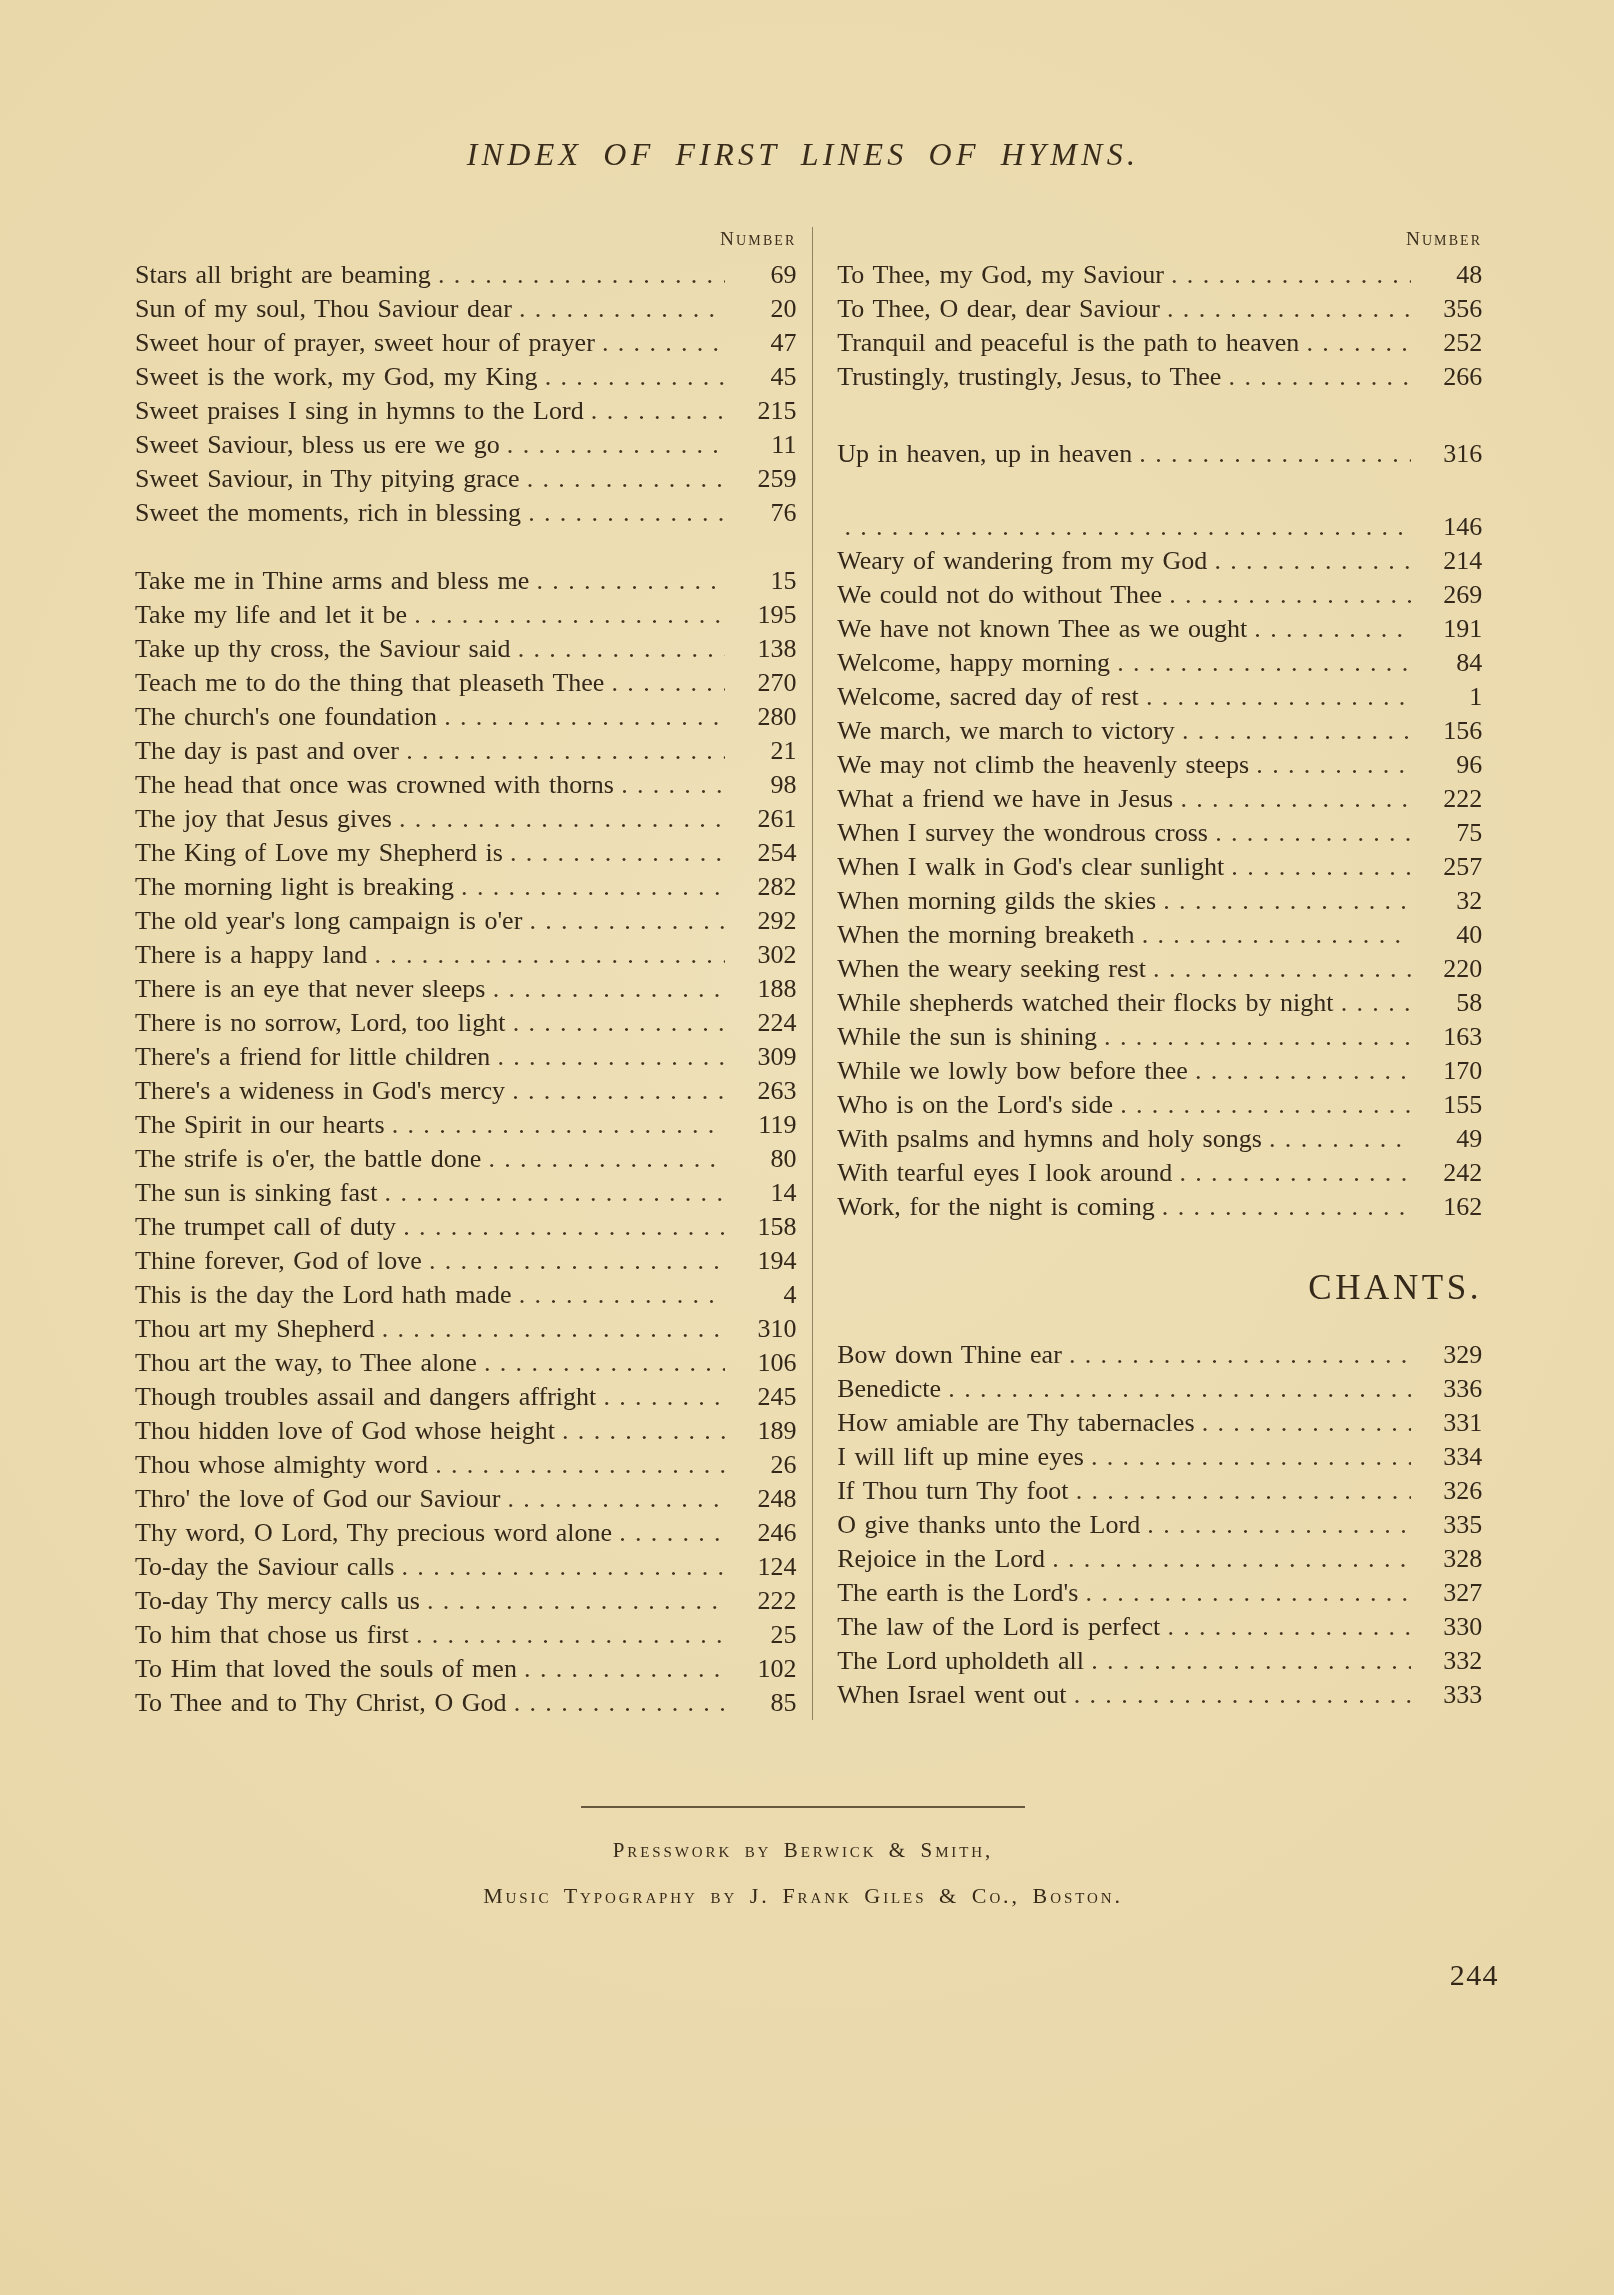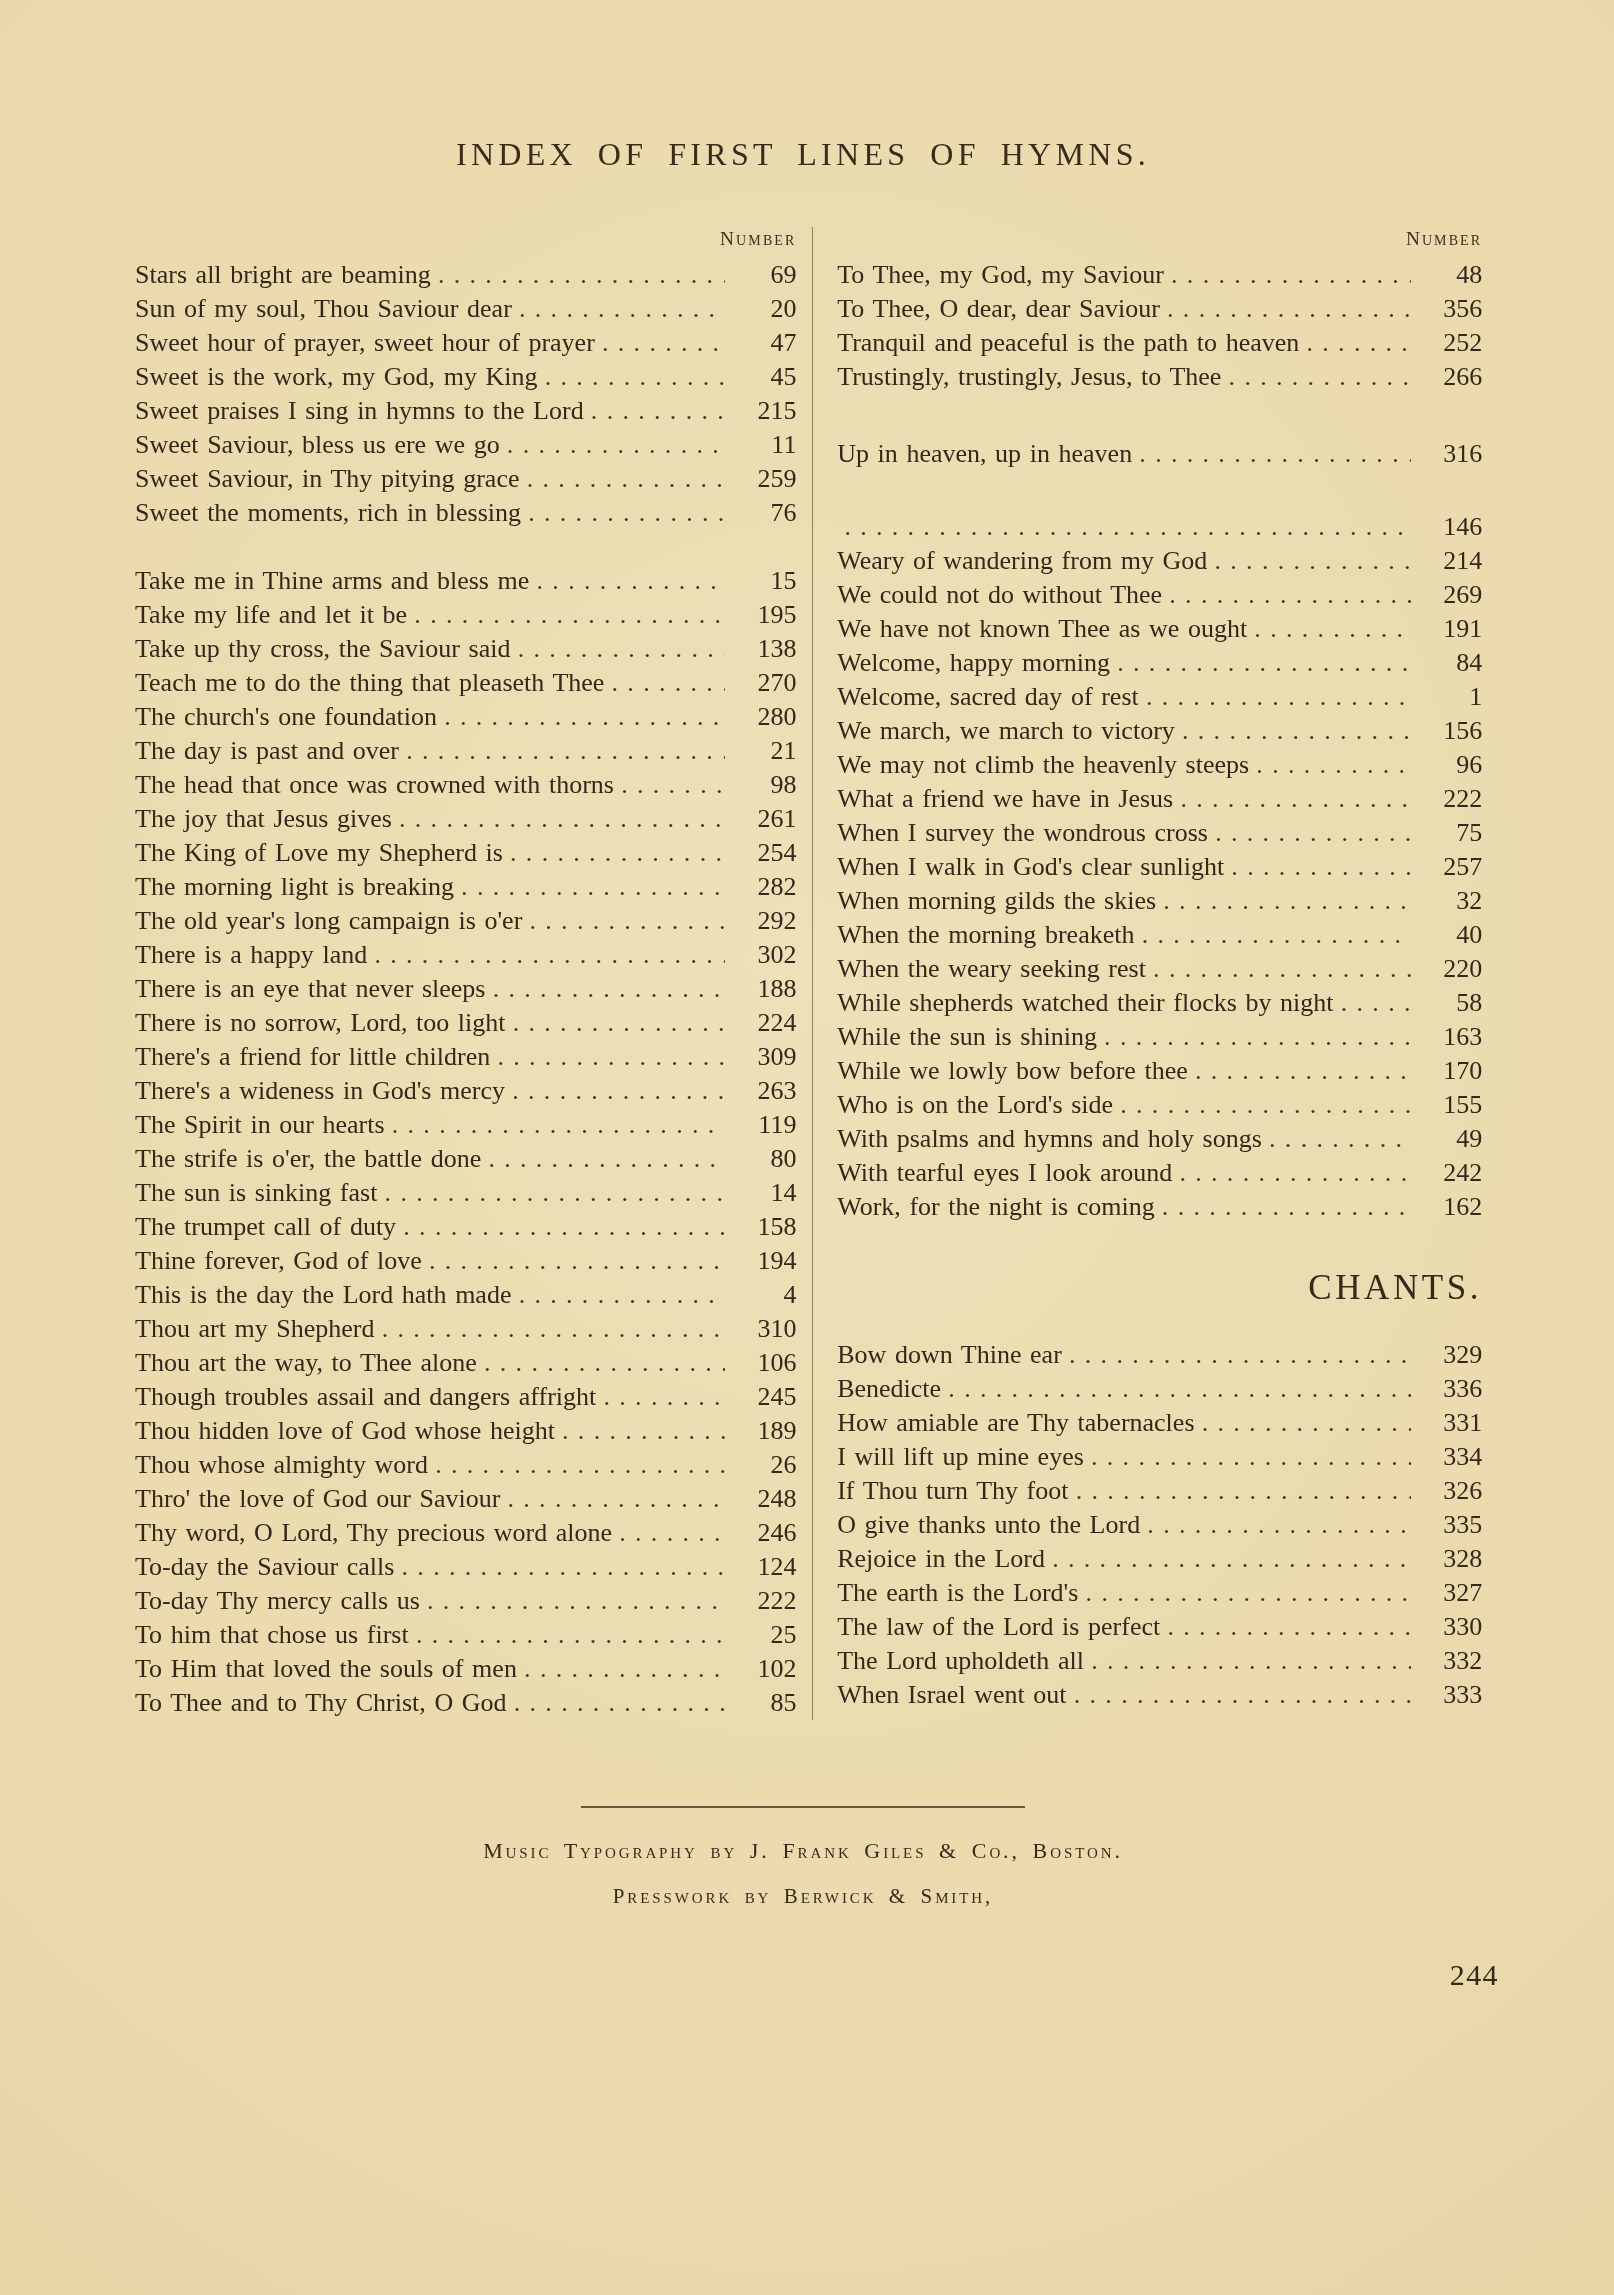--- a/index.html
+++ b/index.html
@@ -18,20 +18,21 @@
   }
   .page {
     position: absolute;
     inset: 0;
     padding: 136px 115px 0 107px;
     box-sizing: border-box;
   }
   .title {
     margin: 0 0 54px 0;
     text-align: center;
+    font-style: italic;
     font-weight: normal;
     font-size: 32px;
     letter-spacing: 4.3px;
     word-spacing: 8.6px;
     color: #3a2c1b;
   }
   .columns {
     display: flex;
     align-items: stretch;
     margin-left: 28px;
@@ -640,19 +641,19 @@
             <span class="leader"></span>
             <span class="num">333</span>
           </div>
         </div>
     </div>
 
   </div>
 
   <div class="footer">
     <div class="footer-rule"></div>
+    <p class="footer-line small">Presswork by Berwick &amp; Smith,</p>
     <p class="footer-line">Music Typography by J. Frank Giles &amp; Co., Boston.</p>
-    <p class="footer-line small">Presswork by Berwick &amp; Smith,</p>
     <div class="page-number">244</div>
   </div>
 
 </div>
 
 
 </body></html>

